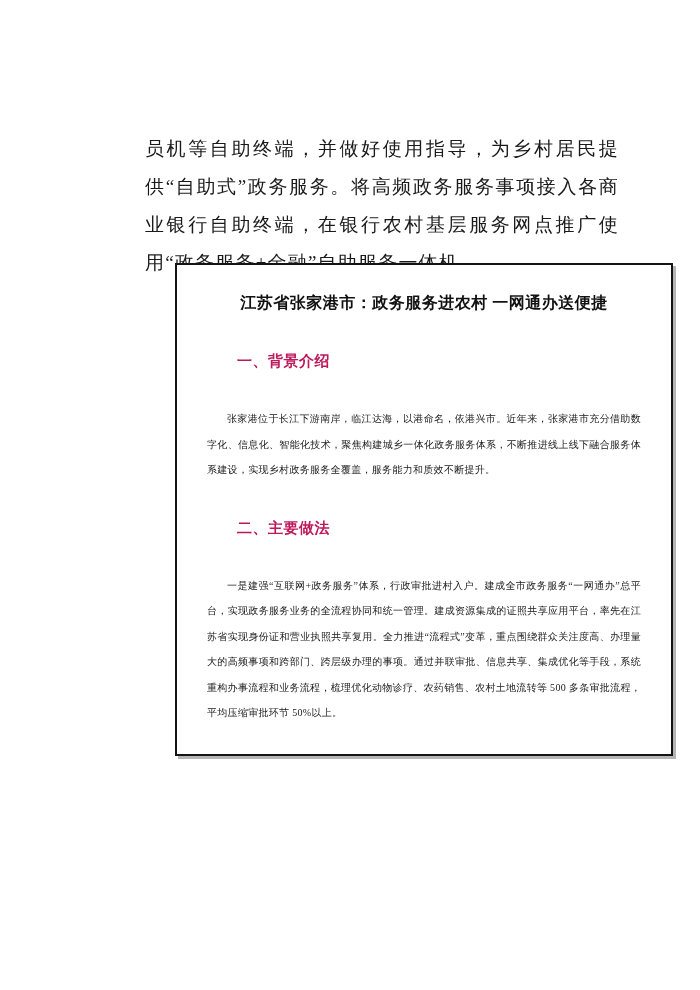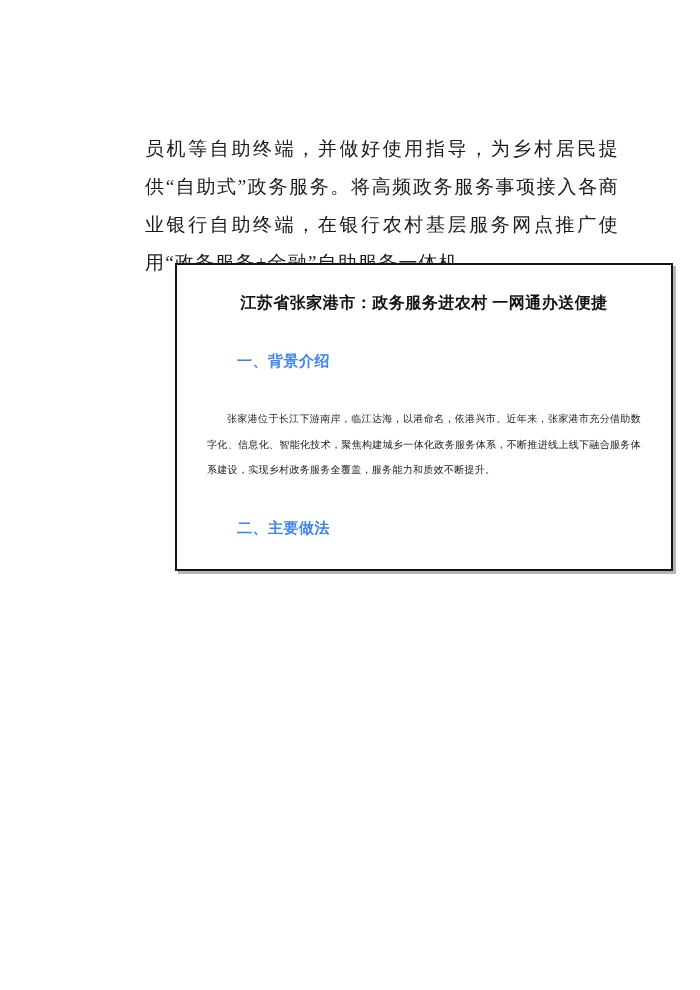--- a/index.html
+++ b/index.html
@@ -44,21 +44,21 @@
     line-height: 26px;
     letter-spacing: 0.5px;
     color: #111;
   }
   .case-box .section-heading {
     font-size: 15px;
     font-weight: bold;
     line-height: 26px;
     text-indent: 2em;
     letter-spacing: 0.5px;
-    color: #3b82f6;
+    color: #be185d;
   }
   .case-box .box-paragraph {
     font-size: 10px;
     line-height: 25.5px;
     letter-spacing: 0.3px;
     text-align: justify;
     text-indent: 2em;
     color: #1a1a1a;
   }
   .page-number {
@@ -81,19 +81,20 @@
 
   <div class="case-box">
     <div class="box-title">江苏省张家港市：政务服务进农村 一网通办送便捷</div>
 
     <div class="section-heading">一、背景介绍</div>
 
     <p class="box-paragraph">张家港位于长江下游南岸，临江达海，以港命名，依港兴市。近年来，张家港市充分借助数字化、信息化、智能化技术，聚焦构建城乡一体化政务服务体系，不断推进线上线下融合服务体系建设，实现乡村政务服务全覆盖，服务能力和质效不断提升。</p>
 
     <div class="section-heading">二、主要做法</div>
 
+    <p class="box-paragraph">一是建强“互联网+政务服务”体系，行政审批进村入户。建成全市政务服务“一网通办”总平台，实现政务服务业务的全流程协同和统一管理。建成资源集成的证照共享应用平台，率先在江苏省实现身份证和营业执照共享复用。全力推进“流程式”变革，重点围绕群众关注度高、办理量大的高频事项和跨部门、跨层级办理的事项。通过并联审批、信息共享、集成优化等手段，系统重构办事流程和业务流程，梳理优化动物诊疗、农药销售、农村土地流转等 500 多条审批流程，平均压缩审批环节 50%以上。</p>
 
 
   </div>
 
   <div class="page-number">77</div>
 
 </div>
 
 </body></html>

